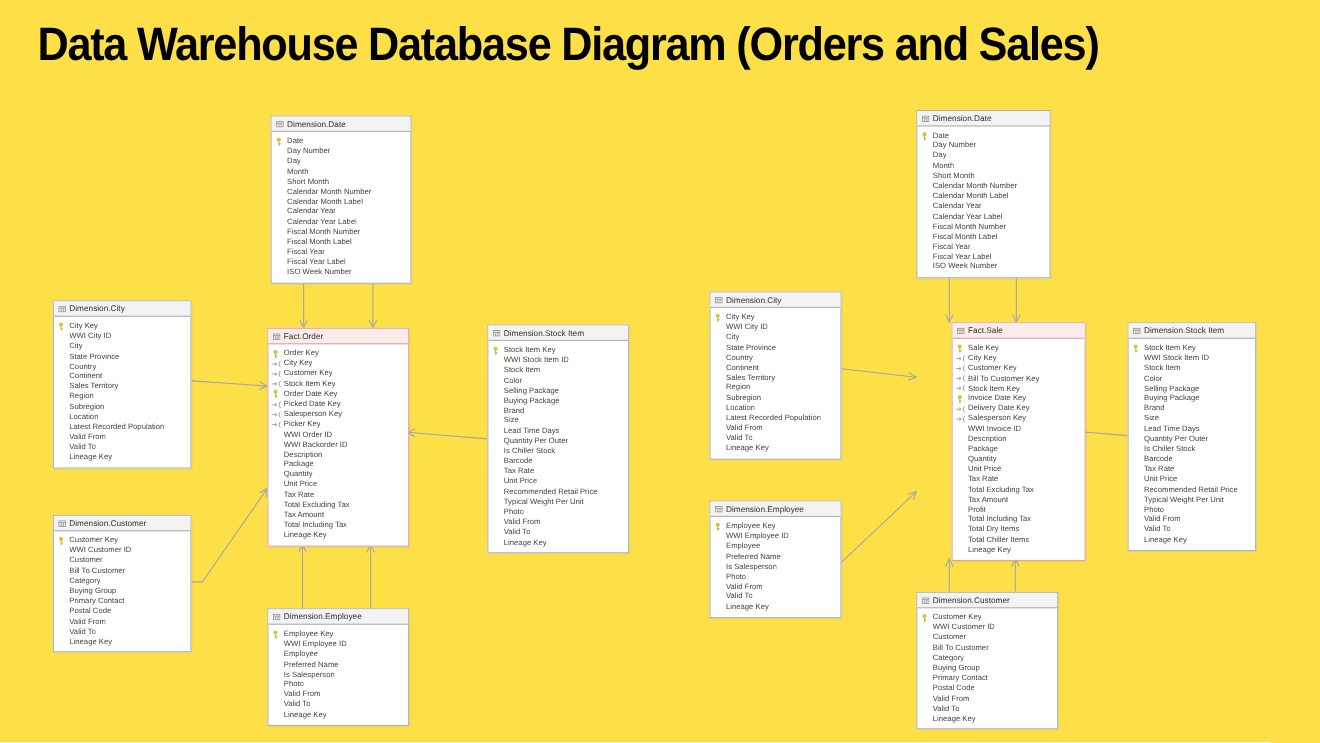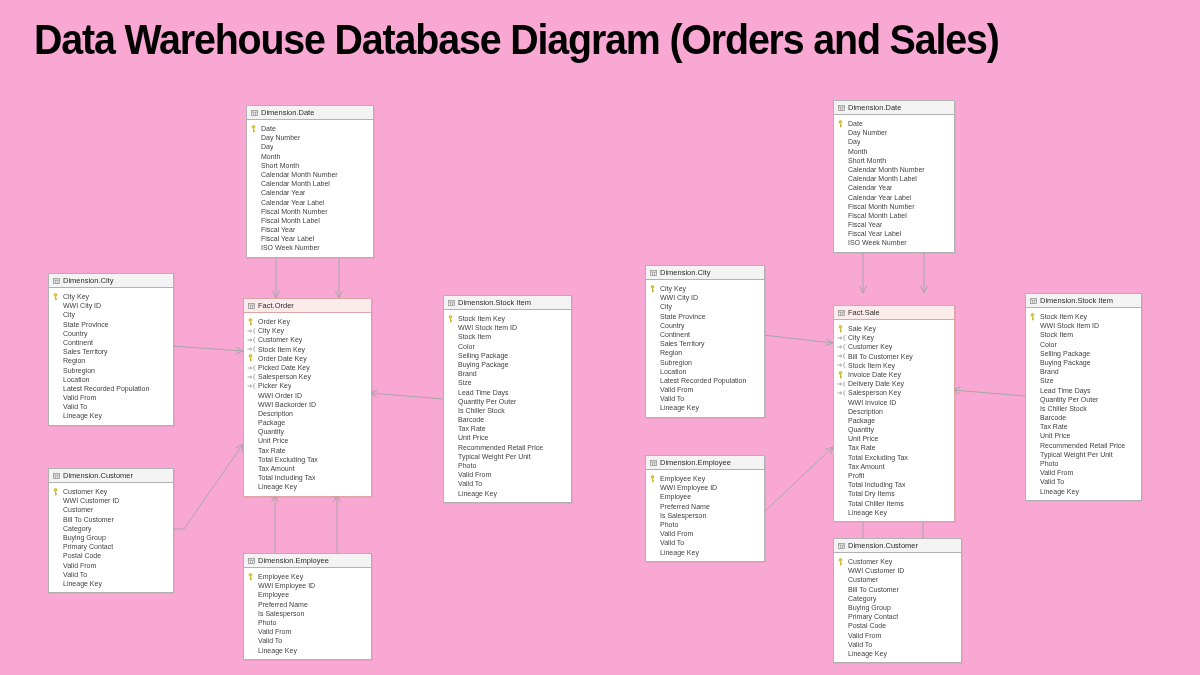--- a/index.html
+++ b/index.html
@@ -1,17 +1,17 @@
 <!DOCTYPE html>
 <html style="--fact-border: #dfa3a3; --fact-header-bg: #fcebeb; --dim-border: #b1b1b1; --dim-header-bg: #f3f3f3; --field-text: #3f3f3f;"><head>
 <meta charset="utf-8">
 <style>
   html,body{margin:0;padding:0;background:#ffffff;width:1200px;height:675px;overflow:hidden;
     font-family:"Liberation Sans",sans-serif;}
-  .canvas{position:relative;width:1200px;height:675px;background:#f9a8d4;}
+  .canvas{position:relative;width:1200px;height:675px;background:#fde047;}
   .page-title{position:absolute;left:34px;top:16px;margin:0;font-size:41px;font-weight:bold;
     letter-spacing:-1.2px;color:#000;white-space:nowrap;transform:scale(0.96,1.04);transform-origin:left top;}
   #wires{position:absolute;left:0;top:0;width:1200px;height:675px;}
   .entity{position:absolute;background:#fff;border:1px solid var(--dim-border);
     box-shadow:1px 1px 0 rgba(0,0,0,0.05);font-size:7px;color:var(--field-text);}
   .entity.fact{border-color:var(--fact-border);}
   .entity-header{height:13px;display:flex;align-items:center;gap:3px;padding:0 4px;
     background:var(--dim-header-bg);border-bottom:1px solid var(--dim-border);
     font-size:7.5px;color:#2d2d2d;white-space:nowrap;overflow:hidden;}
   .fact .entity-header{background:var(--fact-header-bg);border-bottom-color:var(--fact-border);}
@@ -717,21 +717,21 @@
           <div class="field-row">
             <span class="f-icon"></span>
             <span class="f-name">Valid To</span>
           </div>
           <div class="field-row">
             <span class="f-icon"></span>
             <span class="f-name">Lineage Key</span>
           </div>
         </div>
       </div>
-      <div class="entity fact" style="left: 833px; top: 293px; width: 120px; margin-top: 12px;">
+      <div class="entity fact" style="left: 865px; top: 293px; width: 120px;">
         <div class="entity-header">
           <span class="tbl-icon">
             <svg width="7" height="6" viewBox="0 0 7 6">
               <rect x="0.5" y="0.5" width="6" height="5" fill="none" stroke="#979797" stroke-width="0.8"></rect>
               <path d="M0.5 2.1H6.5M2.6 2.1V5.5M4.6 2.1V5.5" stroke="#979797" stroke-width="0.8" fill="none"></path>
             </svg>
           </span>
           <span>Fact.Sale</span>
         </div>
         <div class="fields">

